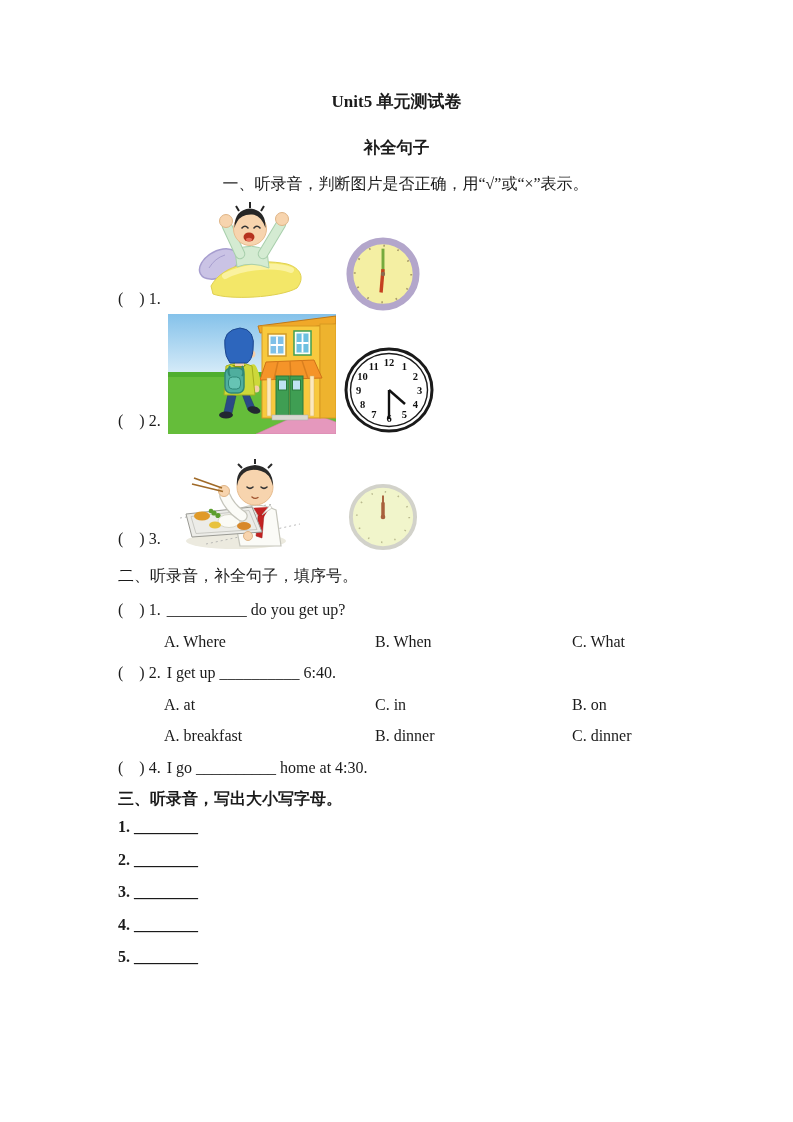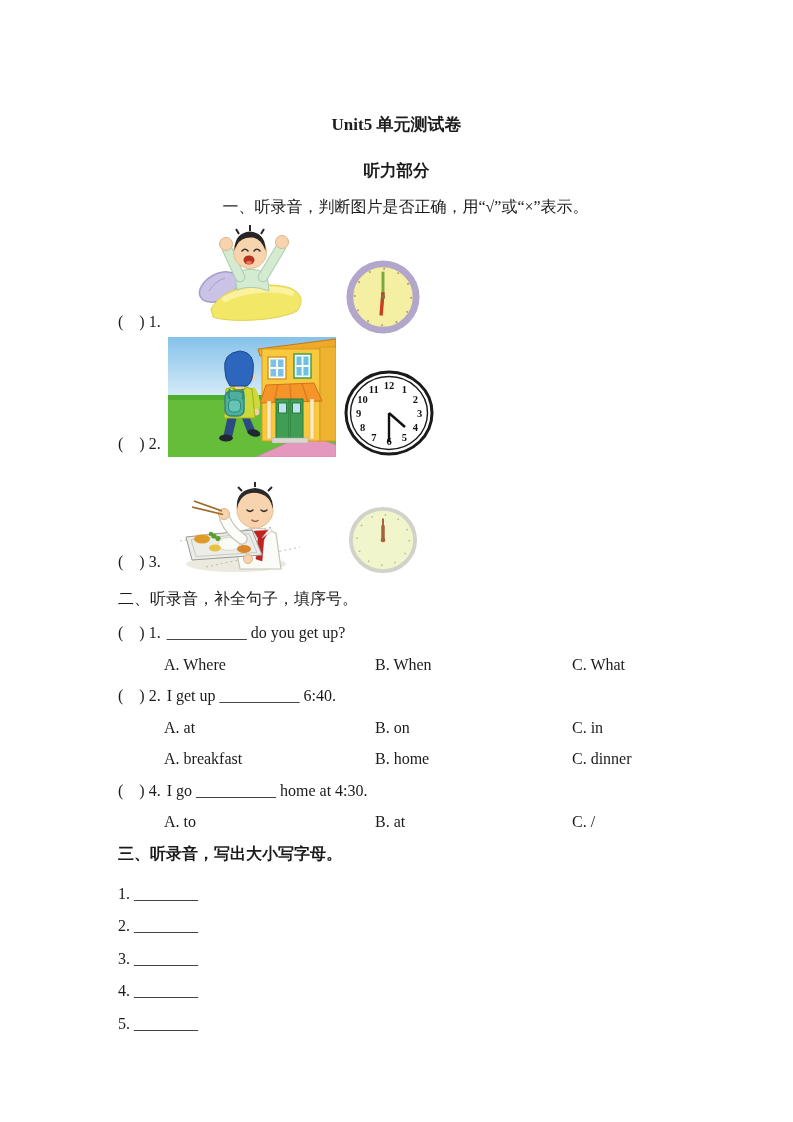--- a/index.html
+++ b/index.html
@@ -4,21 +4,21 @@
 <style>
   html,body{margin:0;padding:0;background:#ffffff;}
   .page{
     position:relative;
     width:793px;height:1122px;
     background:#ffffff;
     font-family:"Liberation Serif","DejaVu Serif",serif;
     font-size:16px;color:#1b1b1b;
     overflow:hidden;
   }
-  .title{padding-top:115px;text-align:center;font-weight:bold;font-size:17px;line-height:20px;}
+  .title{padding-top:92px;text-align:center;font-weight:bold;font-size:17px;line-height:20px;}
   .subtitle{margin-top:26px;text-align:center;font-weight:bold;font-size:16.5px;line-height:20px;}
   .content{margin-left:118px;margin-right:100px;}
   .sec-heading{line-height:20px;}
   .sec1-heading{margin-top:16px;text-align:center;}
   .sec2-heading{margin-top:14px;}
   .sec3-heading{margin-top:6px;font-weight:bold;}
 
   .pic-row{display:flex;align-items:flex-end;}
   .pic-row .pic-label{flex:0 0 auto;margin-bottom:2px;white-space:nowrap;}
   .lbl-w1{width:77px;}
@@ -31,30 +31,30 @@
   .row2 .clock{margin-left:7px;}
   .row3{margin-top:20px;height:98px;}
   .row3 .scene{margin-bottom:1px;}
   .row3 .clock{margin-left:43px;}
 
   .q-block{margin-top:8px;}
   .q-line{height:31.5px;line-height:31.5px;white-space:nowrap;}
   .q-line .q-label{margin-right:6px;}
   .opt-row{height:31.5px;line-height:31.5px;padding-left:46px;display:grid;grid-template-columns:211px 197px 1fr;}
   .letter-row{height:32.5px;line-height:32.5px;}
-  .p3-list{margin-top:14px;}
+  .p3-list{margin-top:2px;font-weight:bold;}
   svg{display:block;}
 </style>
 </head>
 <body>
 
 <div class="page">
 
   <div class="title">Unit5 单元测试卷</div>
-  <div class="subtitle">听力部分</div>
+  <div class="subtitle">补全句子</div>
 
   <div class="content">
 
     <div class="sec-heading sec1-heading">一、听录音，判断图片是否正确，用“√”或“×”表示。</div>
 
     <div class="pic-row row1">
       <span class="pic-label lbl-w1">(　) 1.</span>
       <svg class="scene" width="112" height="106" viewBox="0 0 112 106">
         <ellipse cx="24" cy="66" rx="21" ry="13" fill="#cac3e5" stroke="#a79ecf" stroke-width="1.5" transform="rotate(-28 24 66)"></ellipse>
         <path d="M14,70 Q20,60 30,57" stroke="#a79ecf" stroke-width="1" fill="none"></path>
@@ -203,37 +203,32 @@
         <span>A. Where</span>
         <span>B. When</span>
         <span>C. What</span>
       </div>
 
       <div class="q-line">
         <span class="q-label">(　) 2.</span><span>I get up __________ 6:40.</span>
       </div>
       <div class="opt-row">
         <span>A. at</span>
+        <span>C. in</span>
         <span>B. on</span>
-        <span>C. in</span>
       </div>
 
       <div class="opt-row">
         <span>A. breakfast</span>
-        <span>B. home</span>
+        <span>B. dinner</span>
         <span>C. dinner</span>
       </div>
 
       <div class="q-line">
         <span class="q-label">(　) 4.</span><span>I go __________ home at 4:30.</span>
-      </div>
-      <div class="opt-row">
-        <span>A. to</span>
-        <span>B. at</span>
-        <span>C. /</span>
       </div>
     </div>
 
     <div class="sec-heading sec3-heading">三、听录音，写出大小写字母。</div>
     <div class="p3-list">
       <div class="letter-row">1. ________</div>
       <div class="letter-row">2. ________</div>
       <div class="letter-row">3. ________</div>
       <div class="letter-row">4. ________</div>
       <div class="letter-row">5. ________</div>

